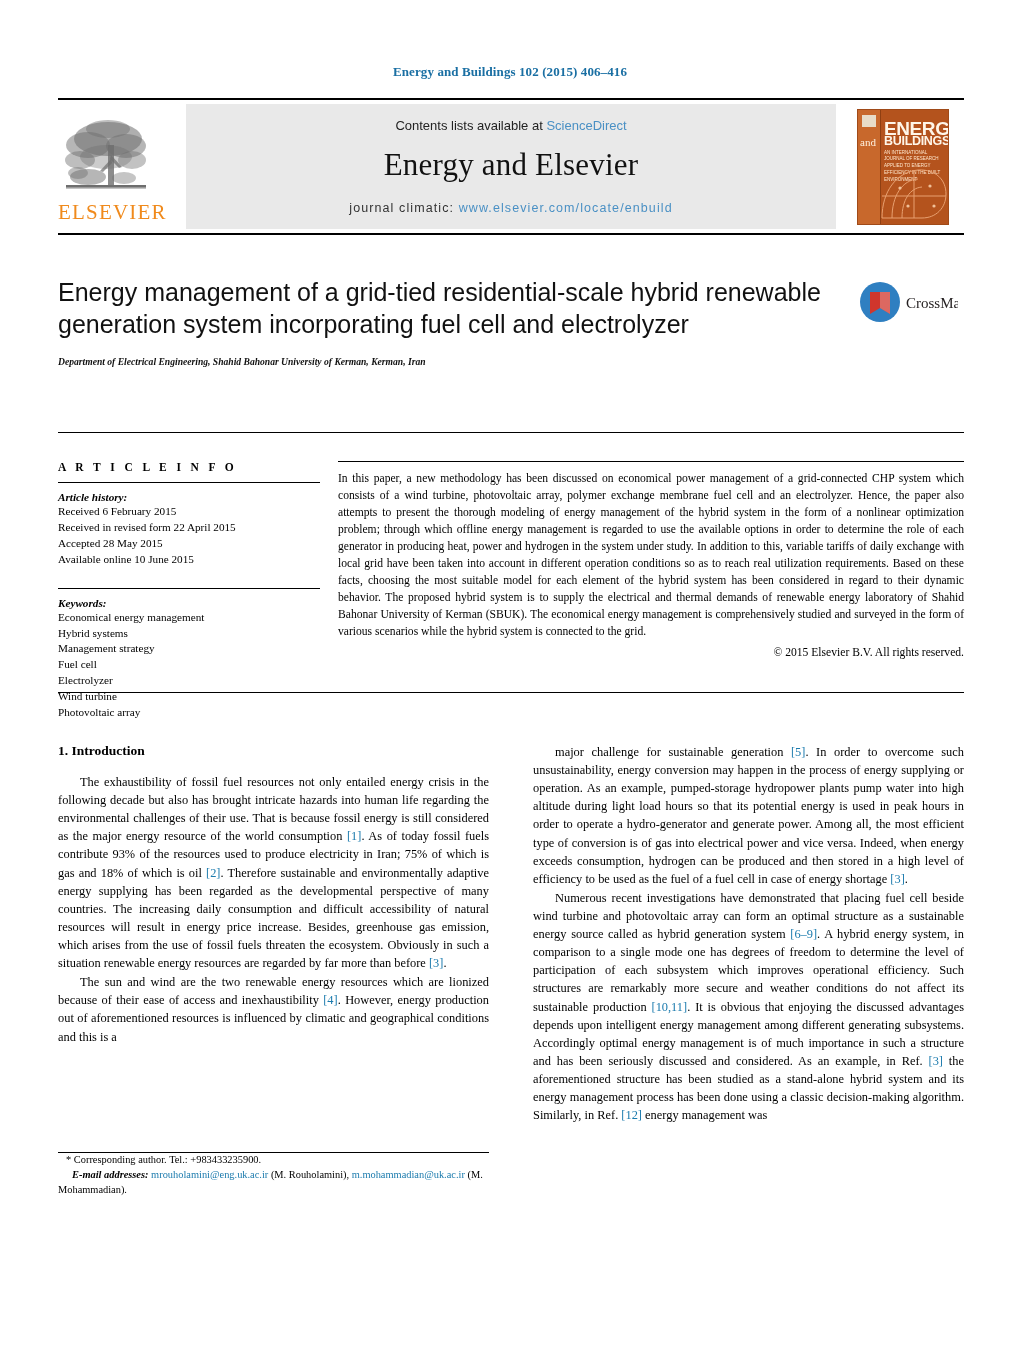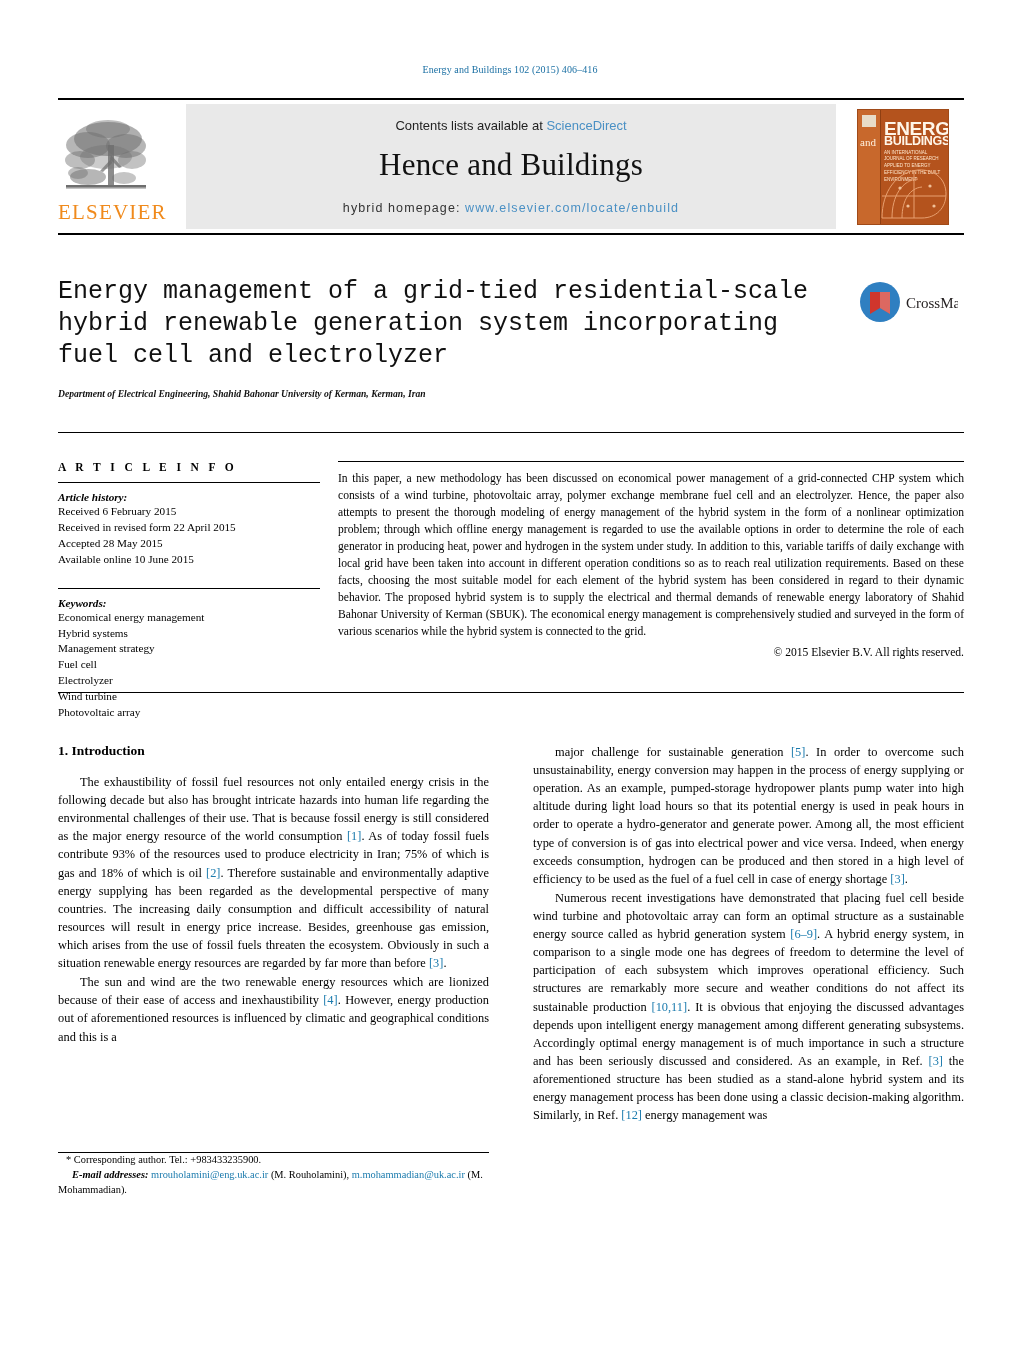--- a/index.html
+++ b/index.html
@@ -24,22 +24,22 @@
   }
 
   
   .runhead {
     position: absolute;
     top: 64px;
     left: 0;
     width: 1020px;
     text-align: center;
     font-family: "Liberation Serif", serif;
-    font-weight: normal;
-    font-size: 10px;
+    font-weight: bold;
+    font-size: 13px;
     color: #1a6fa3;
     letter-spacing: .1px;
   }
 
   
   .masthead {
     position: absolute;
     top: 98px;
     left: 58px;
     width: 906px;
@@ -151,21 +151,21 @@
   .cover-art { position: absolute; left: 20px; top: 52px; width: 72px; height: 62px; }
 
   
   .title-block {
     position: absolute;
     top: 276px;
     left: 58px;
     width: 790px;
   }
   .art-title {
-    font-family: Liberation Mono, monospace;
+    font-family: Liberation Sans, sans-serif;
     font-size: 25px;
     line-height: 1.28;
     color: #111;
     margin: 0 0 16px 0;
     font-weight: normal;
   }
   .authors {
     font-family: "Liberation Serif", serif;
     font-size: 17.5px;
     color: #111;
@@ -313,23 +313,23 @@
           <rect x="8" y="72.6" width="80" height="1.2" opacity=".5"></rect>
         </g>
       </svg>
       <div class="elsevier-word">ELSEVIER</div>
     </div>
 
     <div class="mast-center">
       <div class="contents-line">
         <span>Contents lists available at </span><a href="#">ScienceDirect</a>
       </div>
-      <div class="journal-name">Hence and Buildings</div>
+      <div class="journal-name">Energy and Elsevier</div>
       <div class="homepage-line">
-        <span>hybrid homepage:</span>
+        <span>journal climatic:</span>
         <span class="url">www.elsevier.com/locate/enbuild</span>
       </div>
     </div>
 
     <div class="mast-right">
       <div class="cover">
         <div class="cover-stripe"></div>
         <div class="cover-box"></div>
         <div class="cover-t1">ENERGY</div>
         <div class="cover-and">and</div>

